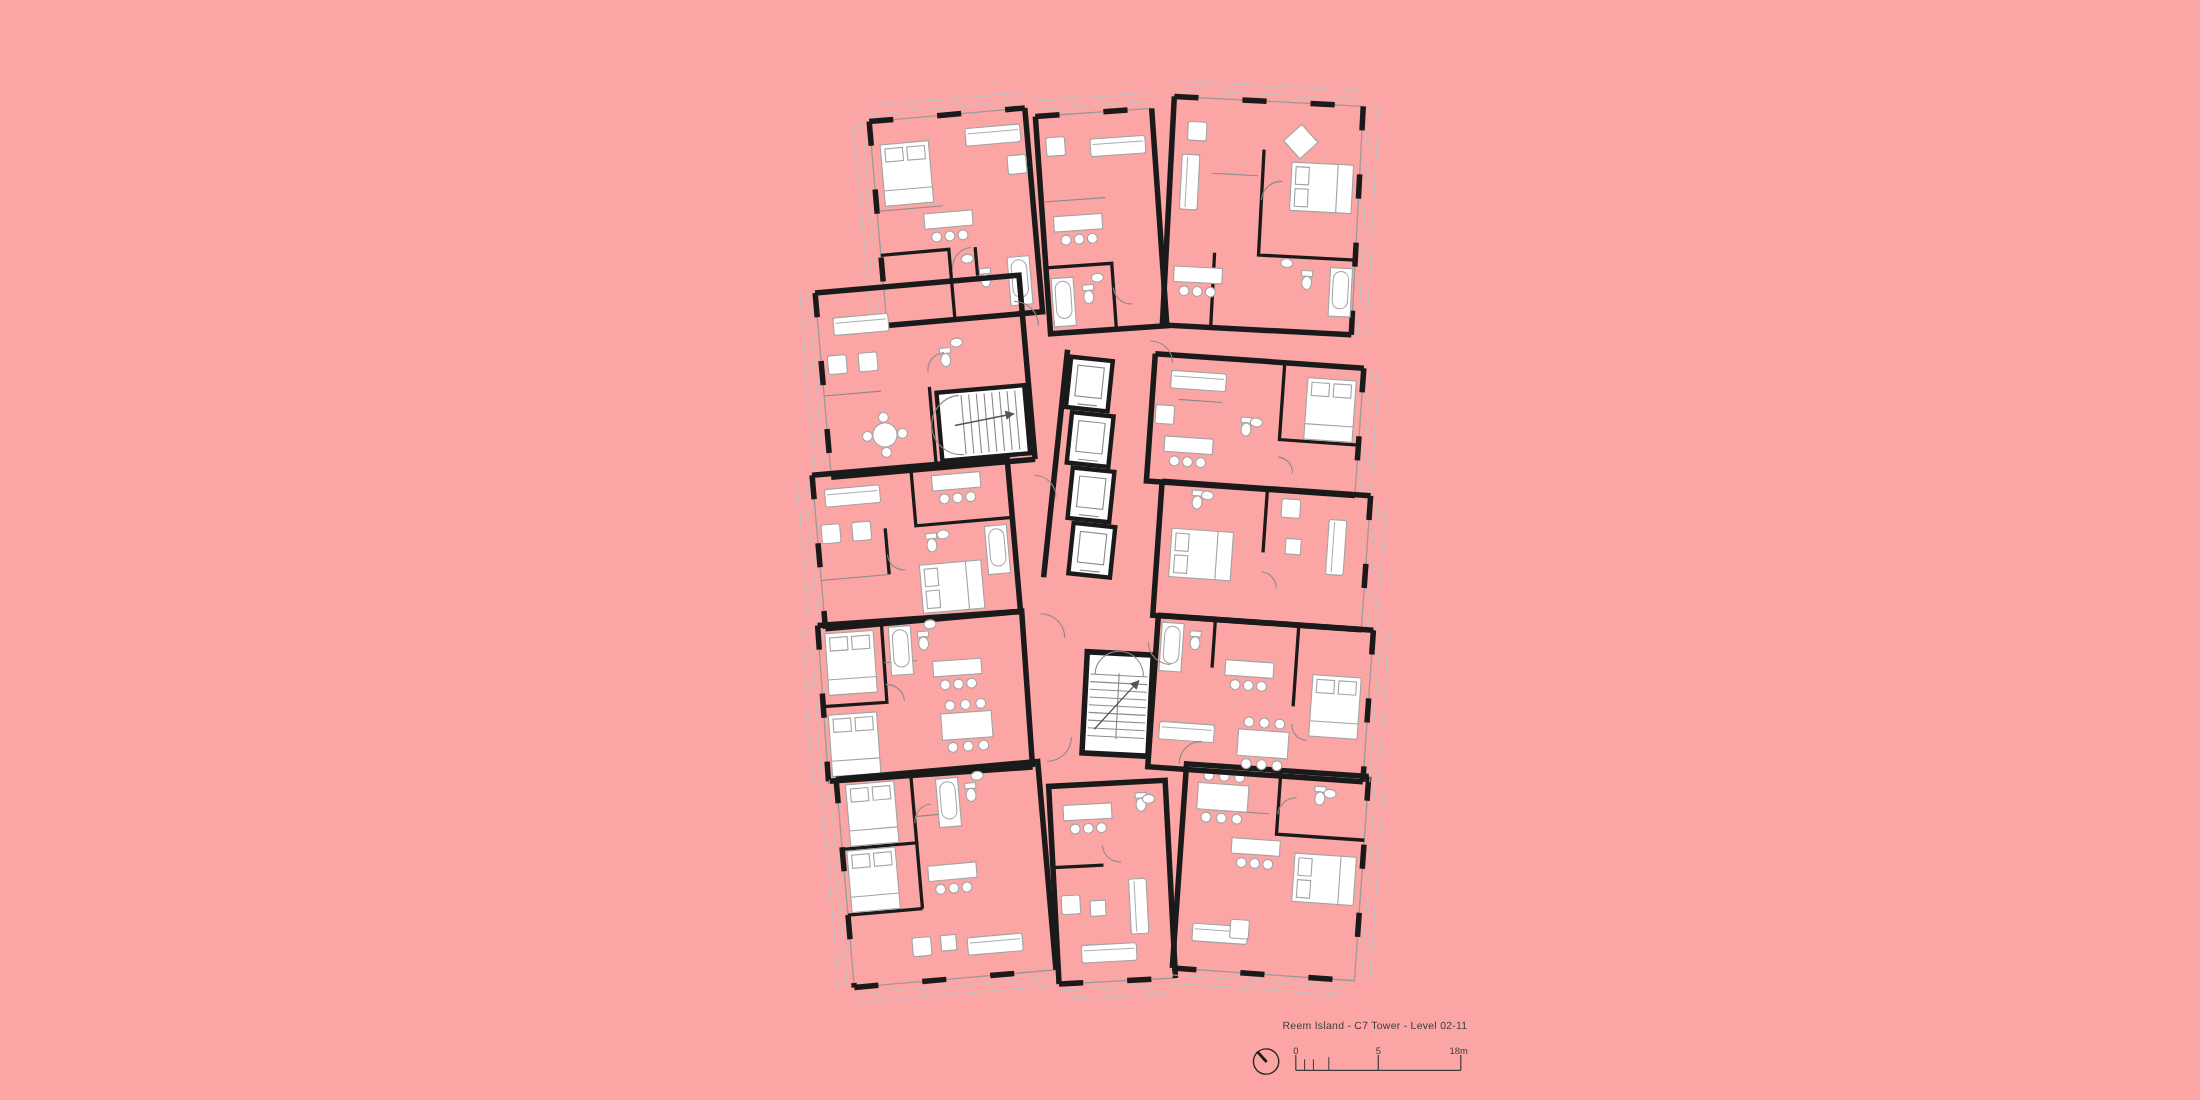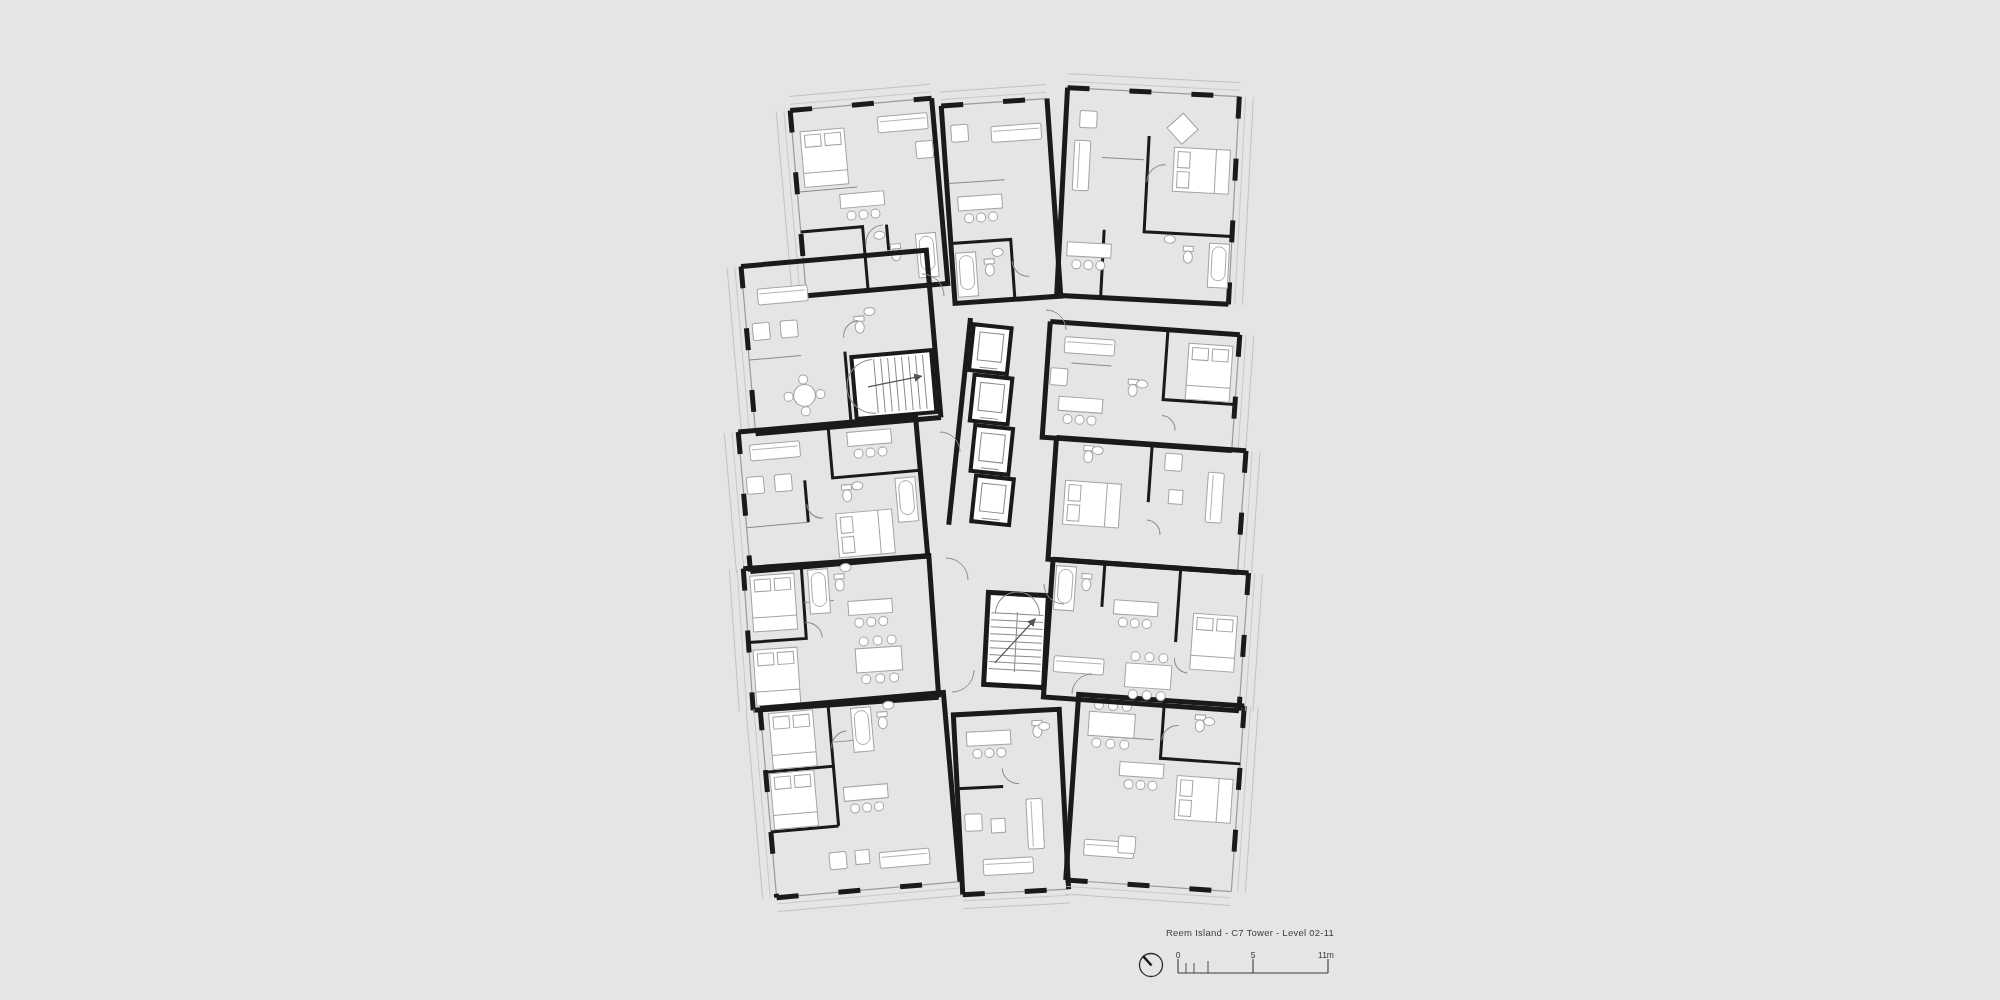--- a/index.html
+++ b/index.html
@@ -1,16 +1,16 @@
 <!DOCTYPE html>
 <html><head>
 <meta charset="utf-8">
 <style>
   html,body{margin:0;padding:0;background:#ffffff;}
-  .stage{position:relative;width:2000px;height:1000px;background:#e5e5e5;overflow:hidden;
+  .stage{position:relative;width:2000px;height:1000px;background:#fca5a5;overflow:hidden;
          font-family:"Liberation Sans",sans-serif;}
   svg{position:absolute;left:0;top:0;}
   .caption{position:absolute;left:1145px;top:927px;width:210px;text-align:center;
            font-size:9.5px;letter-spacing:.25px;color:#3c3c3c;}
   .slab{position:absolute;top:950px;font-size:8.5px;color:#3c3c3c;text-align:center;}
   #lab0{left:1170px;width:16px;}
   #lab5{left:1245px;width:16px;}
   #lab10{left:1306px;width:40px;}
 </style>
 </head>
@@ -434,14 +434,14 @@
 
     <g>
       <circle cx="1151" cy="965" r="11.5" stroke="#2a2a2a" stroke-width="1.3" fill="none"></circle>
       <line x1="1143" y1="956" x2="1151.5" y2="965.5" stroke="#1a1a1a" stroke-width="2.6"></line>
     </g>
   </svg>
 
   <div class="caption">Reem Island - C7 Tower - Level 02-11</div>
   <span class="slab" id="lab0">0</span>
   <span class="slab" id="lab5">5</span>
-  <span class="slab" id="lab10">11m</span>
+  <span class="slab" id="lab10">18m</span>
 </div>
 
 </body></html>

